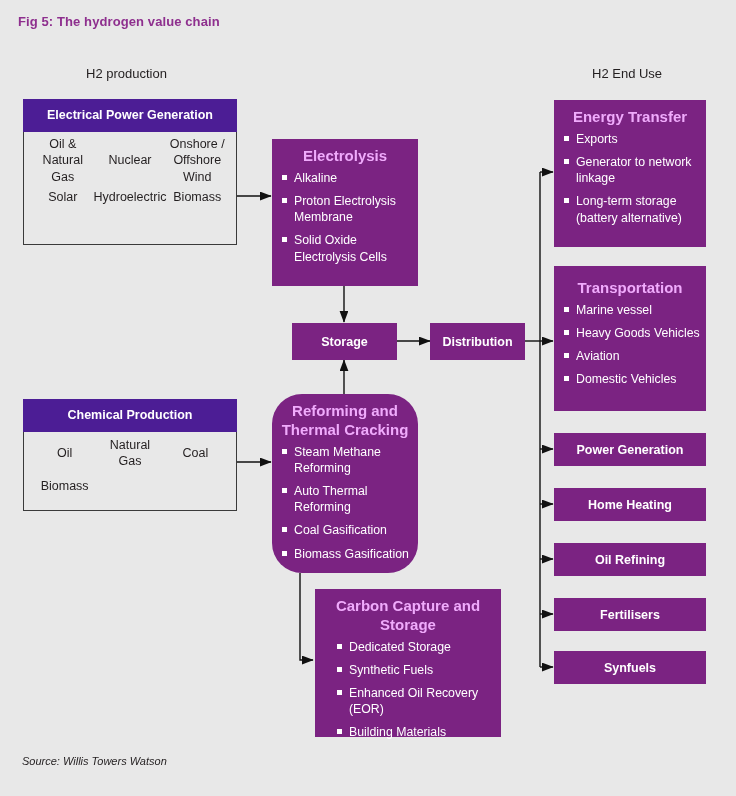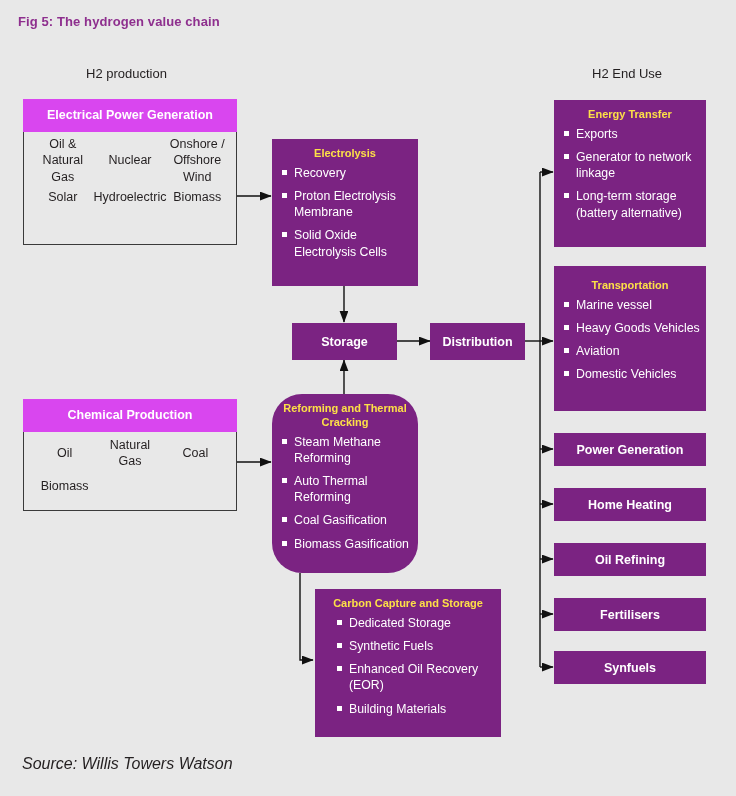--- a/index.html
+++ b/index.html
@@ -34,50 +34,50 @@
   .col-label {
     position: absolute;
     font-size: 13px;
     color: #231f20;
     white-space: nowrap;
   }
   .src {
     position: absolute;
     left: 22px;
     top: 755px;
-    font-size: 16px;
+    font-size: 11px;
     font-style: italic;
     color: #231f20;
   }
 
   
   .box {
     position: absolute;
     box-sizing: border-box;
   }
   
   .box-solid {
     background: #7b2382;
     color: #ffffff;
   }
   .box-solid .bx-title {
     display: block;
     text-align: center;
-    font-size: 11px;
-    font-weight: bold;
-    color: #fde047;
+    font-size: 15px;
+    font-weight: bold;
+    color: #f0abfc;
     line-height: 1.25;
   }
   
   .box-split {
     background: #e8e8e8;
     border: 1px solid #3a3a3a;
   }
   .box-split .hdr {
-    background: #d946ef;
+    background: #4c1d95;
     color: #fff;
     font-size: 12.5px;
     font-weight: bold;
     text-align: center;
     line-height: 32px;
     height: 33px;
     margin: -1px -1px 0 -1px;
   }
   .grid2 {
     display: grid;
@@ -193,21 +193,21 @@
       <span>Oil</span>
       <span>Natural Gas</span>
       <span>Coal</span>
       <span>Biomass</span>
     </div>
   </div>
 
   <div class="box box-solid" style="left:272px; top:139px; width:146px; height:147px; padding-top:8px;">
     <span class="bx-title">Electrolysis</span>
     <ul class="bullets">
-      <li>Recovery</li>
+      <li>Alkaline</li>
       <li>Proton Electrolysis Membrane</li>
       <li>Solid Oxide Electrolysis Cells</li>
     </ul>
   </div>
 
   <div class="box box-solid" style="left:292px; top:323px; width:105px; height:37px;">
     <span class="centerlabel">Storage</span>
   </div>
 
   <div class="box box-solid" style="left:430px; top:323px; width:95px; height:37px;">

